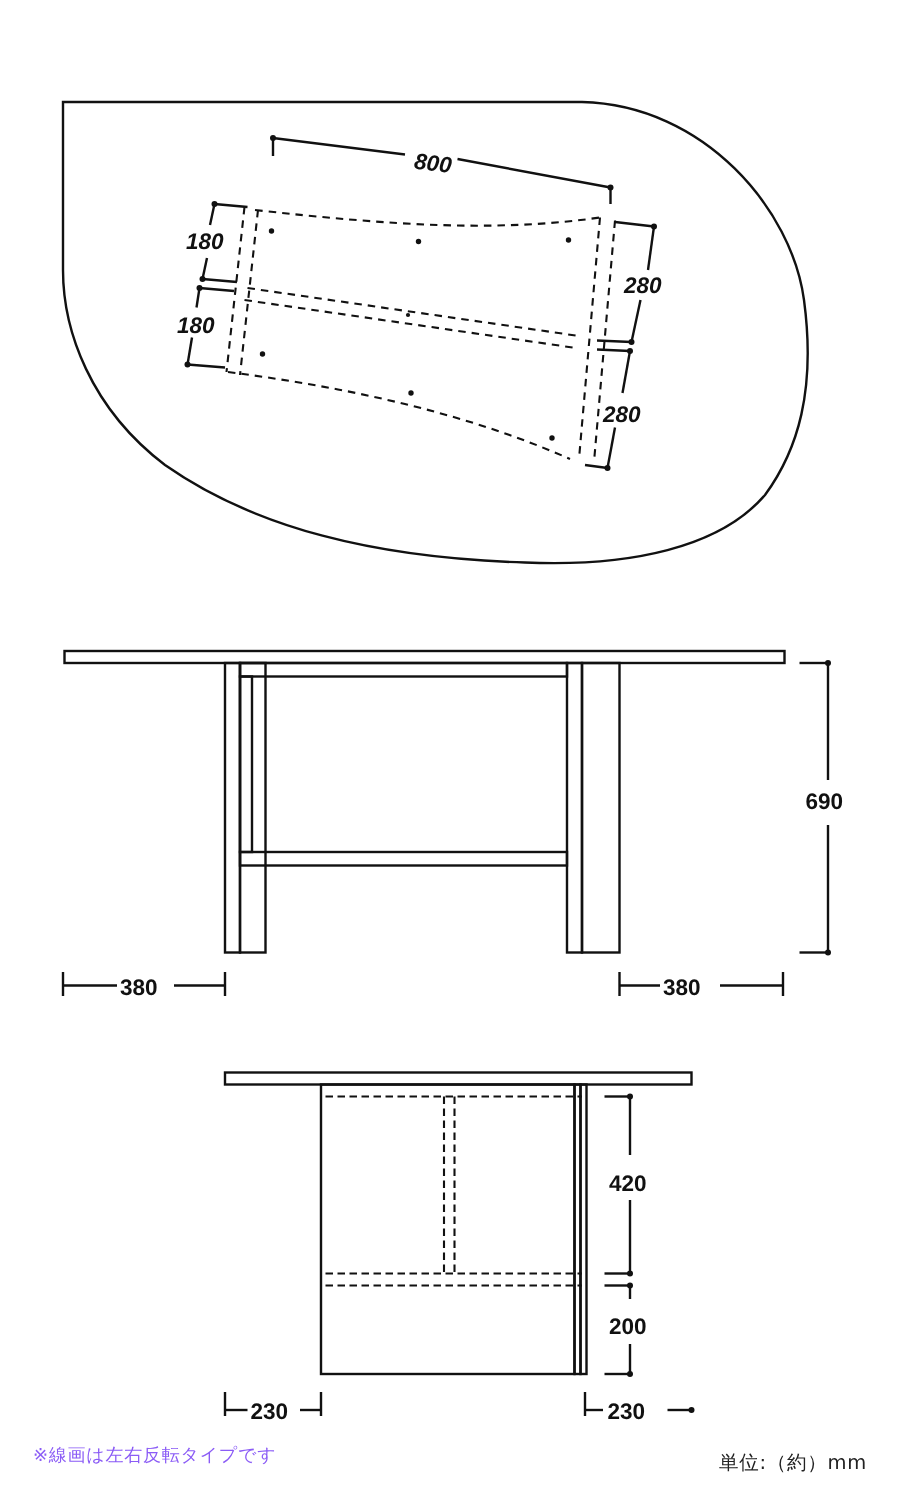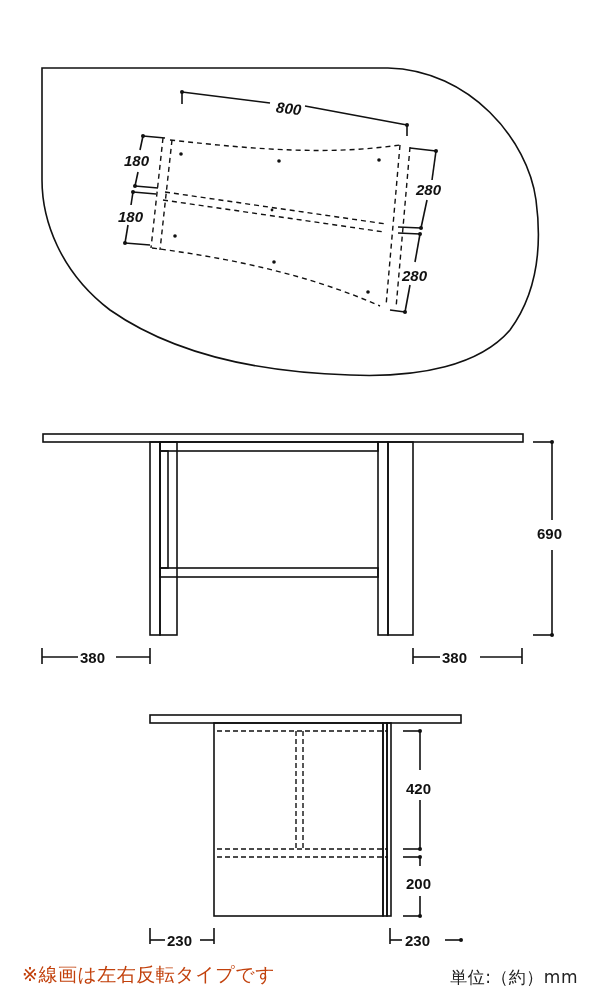--- a/index.html
+++ b/index.html
@@ -1,20 +1,20 @@
 <!DOCTYPE html>
 <html><head>
 <meta charset="utf-8">
 <style>
   html, body { margin: 0; padding: 0; background: #ffffff; }
   body { width: 600px; height: 1000px; position: relative; overflow: hidden; font-family: "DejaVu Sans", sans-serif; }
   svg.drawing { position: absolute; left: 0; top: 0; width: 600px; height: 1000px; }
   .dim-text { font-family: "Liberation Sans", sans-serif; font-size: 15px; font-weight: bold; fill: #111; }
-  .footer-note { position: absolute; left: 22px; top: 962px; font-family: "DejaVu Sans", sans-serif; font-size: 19px; color: #c2410c; letter-spacing: 0.5px; }
-  .footer-unit { position: absolute; right: 22px; top: 966px; font-family: "DejaVu Sans", sans-serif; font-size: 17px; color: #222; letter-spacing: 0.5px; }
+  .footer-note { position: absolute; left: 22px; top: 962px; font-family: "DejaVu Sans", sans-serif; font-size: 12px; color: #8b5cf6; letter-spacing: 0.5px; }
+  .footer-unit { position: absolute; right: 22px; top: 966px; font-family: "DejaVu Sans", sans-serif; font-size: 13px; color: #222; letter-spacing: 0.5px; }
 </style>
 </head>
 <body>
 
 <svg class="drawing" viewBox="0 0 600 1000" xmlns="http://www.w3.org/2000/svg">
 
   <g fill="none" stroke="#111" stroke-width="1.6">
 
     <path d="M42,68 L388,68 C470,70 528,140 536,200 C544,260 532,300 510,330 C480,365 420,378 350,375 C250,372 170,352 110,310 C60,272 42,220 42,180 Z"></path>
 

